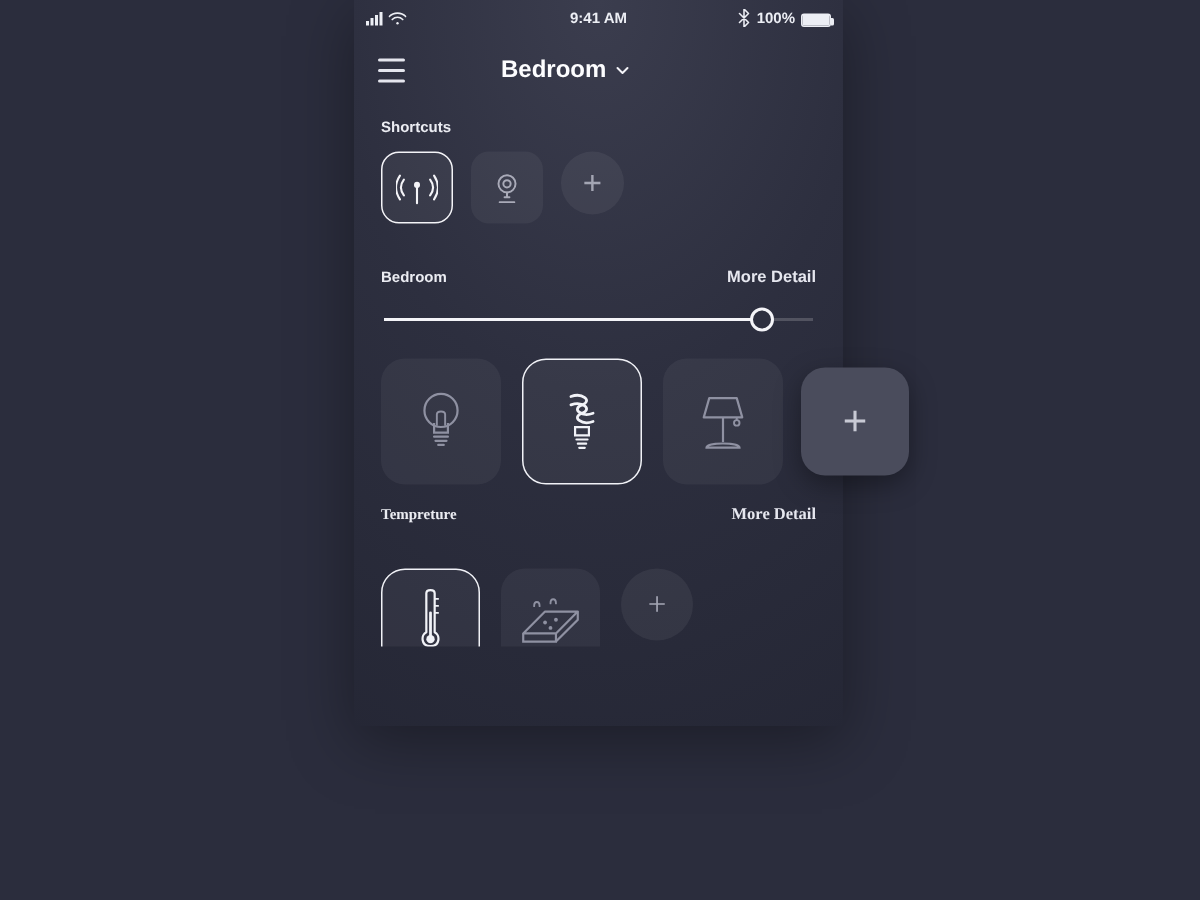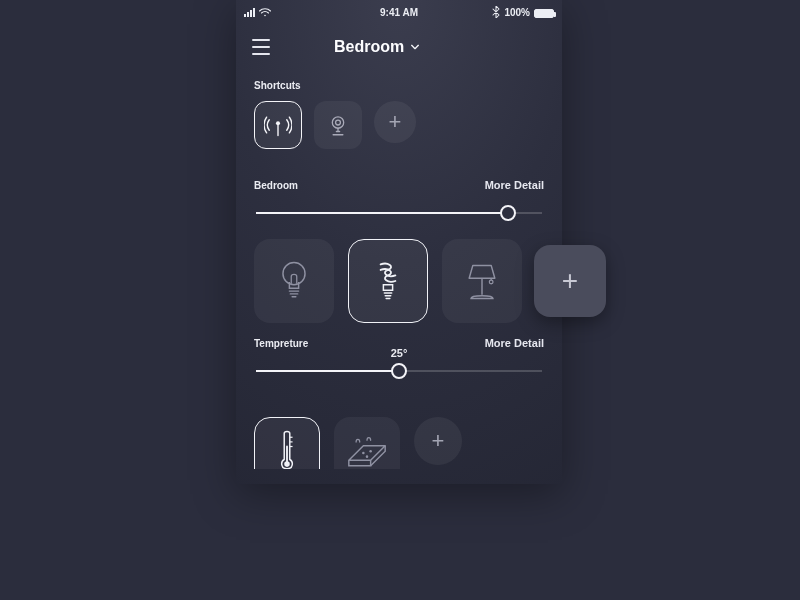--- a/index.html
+++ b/index.html
@@ -270,30 +270,24 @@
           <circle cx="34" cy="26" r="2" stroke="currentColor" stroke-width="1.4" fill="none"></circle>
           <line x1="34" y1="22" x2="34" y2="24" stroke="currentColor" stroke-width="1.4"></line>
         </svg>
       </div>
       <div class="tile-lg outside">
         <span class="plus" style="font-size:28px;color:#c8c9d4;">+</span>
       </div>
     </div>
   </div>
 
-  <div class="section temperature" style="">
+  <div class="section temperature" style="font-family:Liberation Serif, serif;">
     <div class="section-head">
       <div class="section-title">Tempreture</div>
       <div class="section-link">More Detail</div>
-    </div>
-    <div class="slider">
-      <div class="track-bg"></div>
-      <div class="track-fill" style="width:50%"></div>
-      <div class="value-label" style="left:50%">25°</div>
-      <div class="knob" style="left:50%"></div>
     </div>
     <div class="row" style="gap:14px;">
       <div class="tile-lg selected">
         <svg width="24" height="50" viewBox="0 0 24 54">
           <path d="M9 6 C9 3 15 3 15 6 L15 34 C19 36 19 44 12 44 C5 44 5 36 9 34 Z" stroke="currentColor" stroke-width="1.6" fill="none" stroke-linejoin="round"></path>
           <circle cx="12" cy="39" r="3" fill="currentColor"></circle>
           <line x1="12" y1="20" x2="12" y2="37" stroke="currentColor" stroke-width="2" stroke-linecap="round"></line>
           <line x1="15" y1="10" x2="18" y2="10" stroke="currentColor" stroke-width="1.3"></line>
           <line x1="15" y1="15" x2="18" y2="15" stroke="currentColor" stroke-width="1.3"></line>
           <line x1="15" y1="20" x2="18" y2="20" stroke="currentColor" stroke-width="1.3"></line>

